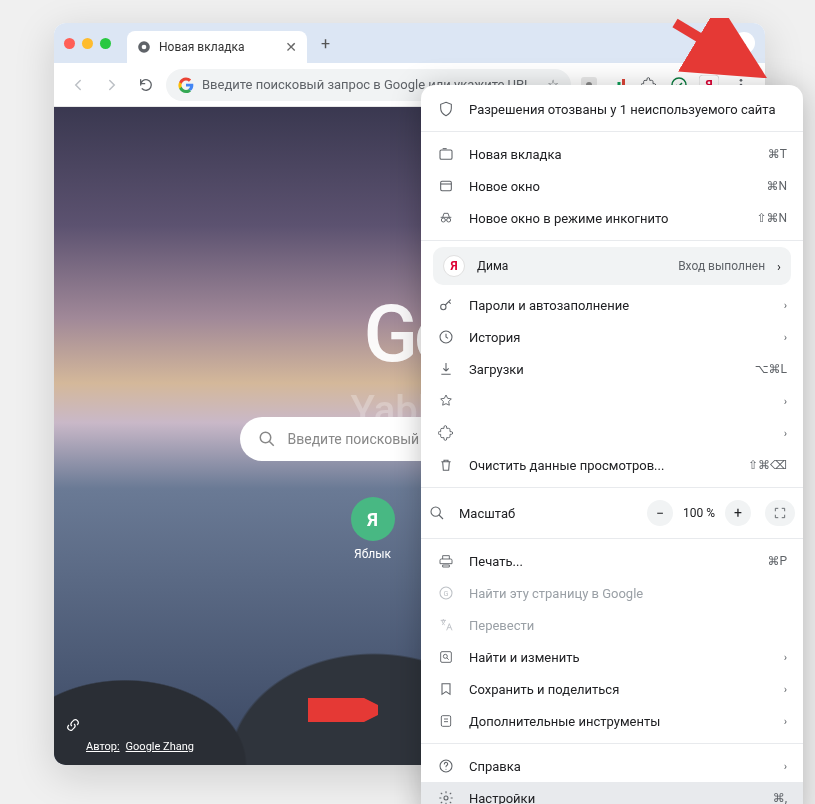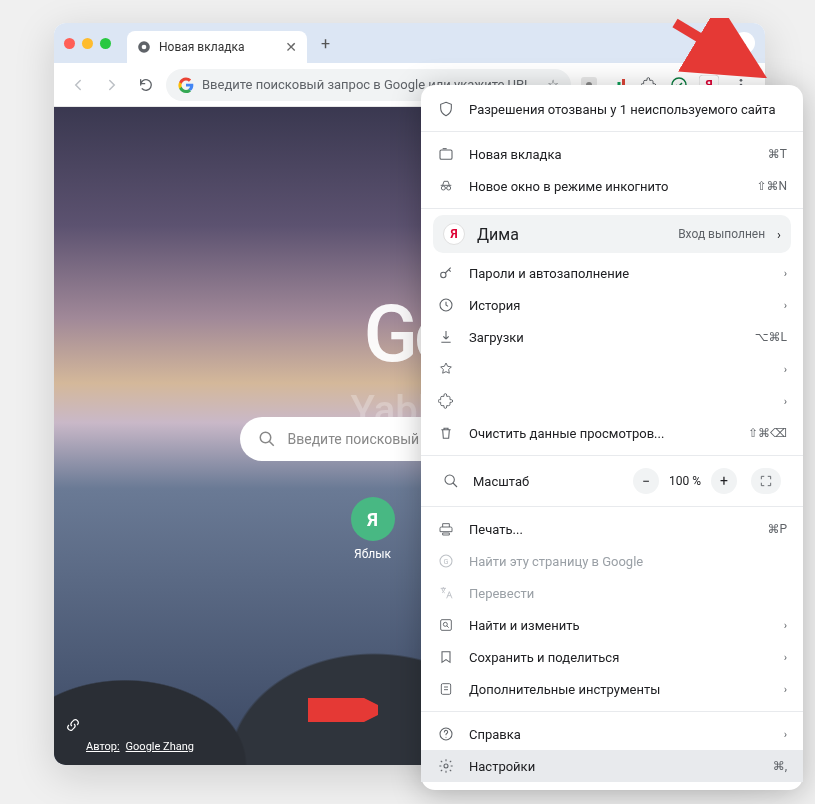--- a/index.html
+++ b/index.html
@@ -77,23 +77,23 @@
 .menu-item { display: flex; align-items: center; padding: 8px 16px; gap: 14px; cursor: pointer; justify-content: space-between; }
 .menu-item.disabled { color: #9aa0a6; cursor: default; }
 .menu-item .mi-icon { width: 18px; display: flex; justify-content: center; color: #5f6368; flex-shrink: 0; }
 .menu-item.disabled .mi-icon { color: #bdc1c6; }
 .menu-item .mi-label { flex: 1; }
 .menu-item .mi-shortcut { color: #5f6368; font-size: 12px; }
 .menu-item .mi-chevron { color: #5f6368; font-size: 11px; }
 .menu-sep { height: 1px; background: #e8eaed; margin: 6px 0; }
 .menu-profile { margin: 4px 12px; padding: 8px 10px; background: #f1f3f4; border-radius: 10px; display: flex; align-items: center; gap: 12px; }
 .profile-avatar { width: 22px; height: 22px; background: #fff; border: 1px solid #e0e0e0; border-radius: 50%; display: flex; align-items: center; justify-content: center; font-size: 12px; font-weight: bold; color: #d03; }
-.profile-name { flex: 1; font-size: 16px; }
+.profile-name { flex: 1; font-size: 12px; }
 .profile-status { font-size: 12px; color: #5f6368; text-align: right; }
-.menu-zoom { display: flex; align-items: center; padding: 6px 22px; gap: 14px; }
+.menu-zoom { display: flex; align-items: center; padding: 6px 8px; gap: 14px; }
 .zoom-controls { margin-left: auto; display: flex; align-items: center; gap: 6px; }
 .zoom-btn { width: 26px; height: 26px; border-radius: 13px; background: #f1f3f4; display: flex; align-items: center; justify-content: center; font-size: 14px; cursor: pointer; }
 .zoom-val { font-size: 12px; padding: 0 4px; }
 .zoom-full { width: 30px; height: 26px; border-radius: 13px; background: #f1f3f4; display: flex; align-items: center; justify-content: center; margin-left: 8px; }
 
 .settings-highlight { background: #e8eaed; }
 
 
 .arrow-top {
   position: absolute;
@@ -249,20 +249,30 @@
 
   <div class="menu-item">
     <span class="mi-icon">
         <svg width="16" height="16" viewBox="0 0 24 24">
           <rect x="3" y="6" width="18" height="14" rx="2" fill="none" stroke="#5f6368" stroke-width="1.6"></rect>
           <path d="M7 4h6" stroke="#5f6368" stroke-width="1.6"></path>
         </svg>
       </span>
     <span class="mi-label">Новая вкладка</span>
     <span class="mi-shortcut">⌘T</span>
+  </div>
+  <div class="menu-item">
+    <span class="mi-icon">
+        <svg width="16" height="16" viewBox="0 0 24 24">
+          <rect x="4" y="5" width="16" height="14" rx="2" fill="none" stroke="#5f6368" stroke-width="1.6"></rect>
+          <line x1="4" y1="9" x2="20" y2="9" stroke="#5f6368" stroke-width="1.6"></line>
+        </svg>
+      </span>
+    <span class="mi-label">Новое окно</span>
+    <span class="mi-shortcut">⌘N</span>
   </div>
   <div class="menu-item">
     <span class="mi-icon">
         <svg width="16" height="16" viewBox="0 0 24 24">
           <path d="M4 11h16M7 11l2-6h6l2 6M8 18a3 3 0 1 0 0-6 3 3 0 0 0 0 6zM16 18a3 3 0 1 0 0-6 3 3 0 0 0 0 6zM11 15h2" fill="none" stroke="#5f6368" stroke-width="1.4"></path>
         </svg>
       </span>
     <span class="mi-label">Новое окно в режиме инкогнито</span>
     <span class="mi-shortcut">⇧⌘N</span>
   </div>

